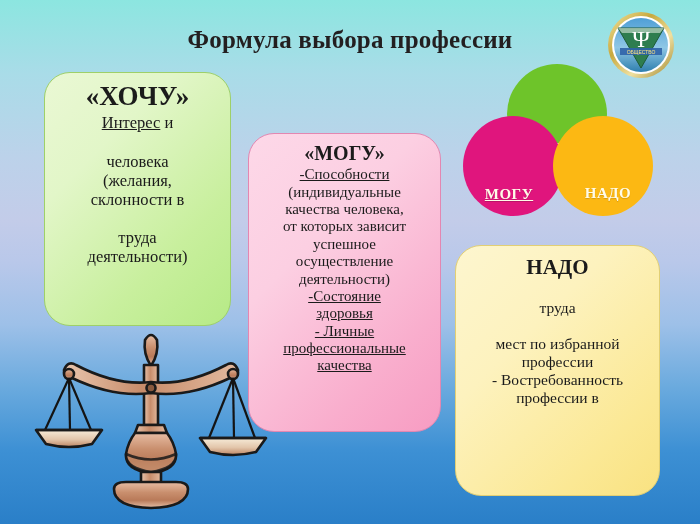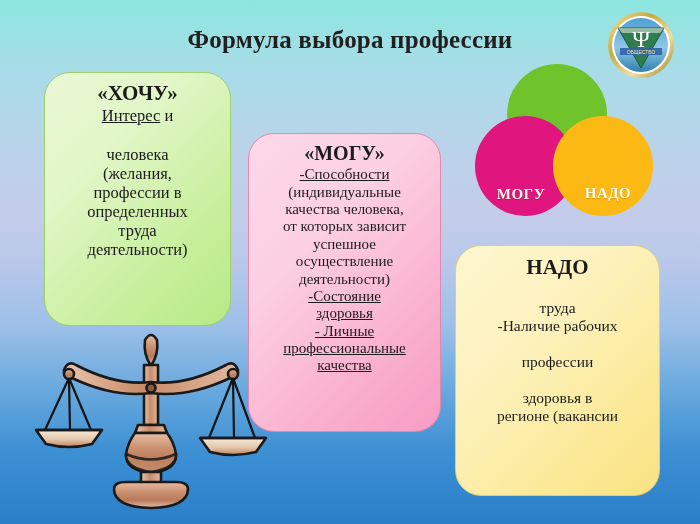--- a/index.html
+++ b/index.html
@@ -71,21 +71,21 @@
     left: 44px;
     top: 72px;
     width: 187px;
     height: 254px;
     border-radius: 26px;
     background: linear-gradient(135deg, #eaf8d4 0%, #e2f6c8 30%, #c8ef9d 70%, #b6ea86 100%);
     border: 1px solid #9ed069;
     padding: 8px 6px 4px 6px;
     font-size: 16.5px;
   }
-  #card-hochu .heading { font-size: 21px; margin-bottom: 1px; }
+  #card-hochu .heading { font-size: 27px; margin-bottom: 1px; }
 
   #card-mogu {
     left: 248px;
     top: 133px;
     width: 193px;
     height: 299px;
     border-radius: 26px;
     background: linear-gradient(135deg, #fdd8e8 0%, #fccfe2 35%, #f9aecd 75%, #f79cc2 100%);
     border: 1px solid #e387b1;
     padding: 8px 5px 4px 5px;
@@ -114,21 +114,21 @@
     display: flex;
     align-items: center;
     justify-content: center;
     color: #fffbe8;
     font-weight: bold;
     font-size: 15px;
     letter-spacing: 0.5px;
     text-shadow: 0 1px 1px rgba(0,0,0,0.16);
   }
   #circle-hochu { left: 52px; top: 4px;  width: 100px; height: 100px; background: #6ec42a; z-index: 1; }
-  #circle-mogu  { left: 20px;  top: 56px; width: 100px; height: 100px; background: #e0157d; z-index: 2; }
+  #circle-mogu  { left: 8px;  top: 56px; width: 100px; height: 100px; background: #e0157d; z-index: 2; text-decoration: underline; }
   #circle-nado  { left: 98px; top: 56px; width: 100px; height: 100px; background: #fcb813; z-index: 3; }
   #circle-hochu span { transform: translate(6px, 34px); }
   #circle-mogu  span { transform: translate(-4px, 28px); }
   #circle-nado  span { transform: translate(5px, 27px); }
 
   
   .scales { position: absolute; left: 26px; top: 332px; width: 250px; height: 190px; }
 </style>
 </head>
 <body>
@@ -238,26 +238,26 @@
 
       <g stroke="#1a1a1a" stroke-width="2.6" stroke-linejoin="round">
         <path d="M174 106 L240 106 L230 120 Q207 126 184 120 Z" fill="url(#pan)"></path>
         <line x1="174" y1="106" x2="240" y2="106"></line>
       </g>
     </svg>
   </div>
 
   <div class="card" id="card-hochu">
     <span class="heading">«ХОЧУ»</span>
-    <span class="body"><span class="u">Интерес</span><span> и</span><br><br><span>человека</span><br><span>(желания,</span><br><span>профессии в</span><br><span>определенных</span><br><span>труда</span><br><span>деятельности)</span></span>
+    <span class="body"><span class="u">Интерес</span><span> и</span><br><br><span>человека</span><br><span>(желания,</span><br><span>склонности в</span><br><br><span>труда</span><br><span>деятельности)</span></span>
   </div>
 
   <div class="card" id="card-mogu">
     <span class="heading">«МОГУ»</span>
     <span class="body"><span class="u">-Способности</span><br><span>(индивидуальные</span><br><span>качества человека,</span><br><span>от которых зависит</span><br><span>успешное</span><br><span>осуществление</span><br><span>деятельности)</span><br><span class="u">-Состояние</span><br><span class="u">здоровья</span><br><span class="u">- Личные</span><br><span class="u">профессиональные</span><br><span class="u">качества</span></span>
   </div>
 
   <div class="card" id="card-nado">
     <span class="heading">НАДО</span>
-    <span class="body"><br><span>труда</span><br><span>-Наличие рабочих</span><br><br><span>профессии</span><br><br><span>здоровья в</span><br><span>регионе (вакансии</span><br></span>
+    <span class="body"><br><span>труда</span><br><br><span>мест по избранной</span><br><span>профессии</span><br><span>- Востребованность</span><br><span>профессии в</span><br><br></span>
   </div>
 
 </div>
 
 </body></html>

